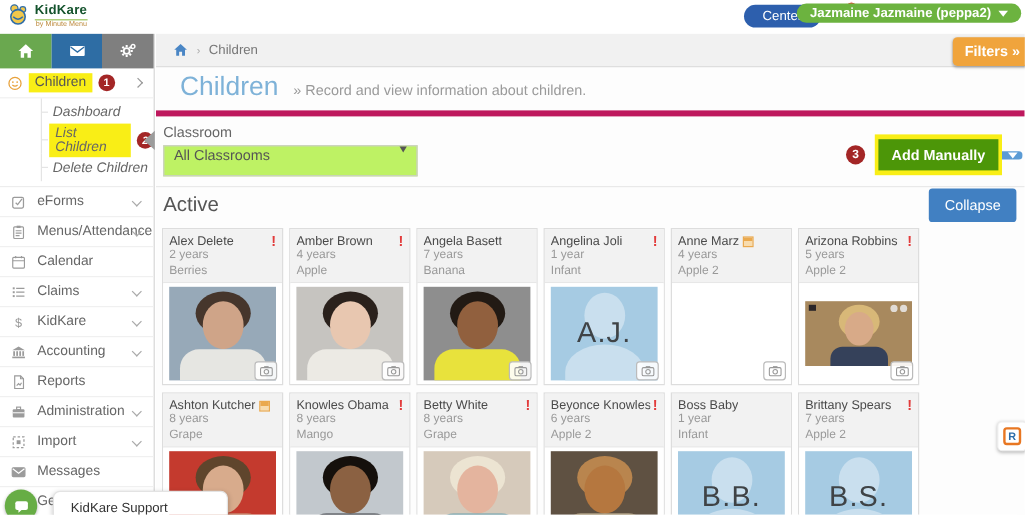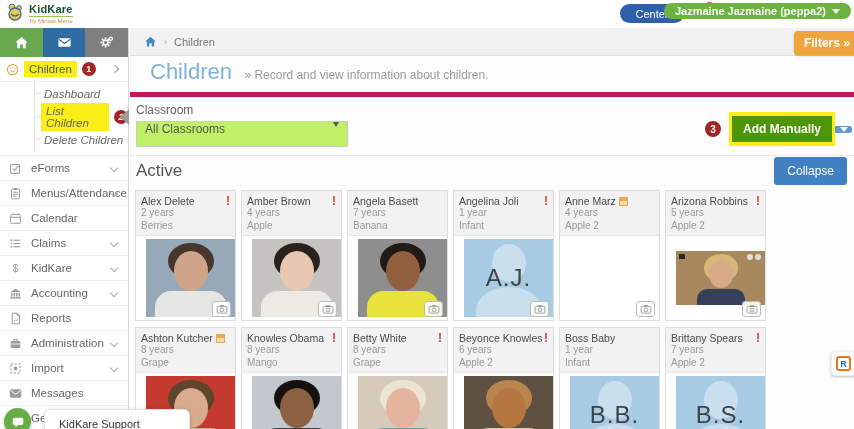--- a/index.html
+++ b/index.html
@@ -93,21 +93,21 @@
 
   .cards{display:flex;gap:5px;margin:6px 0 0 5px;}
   .card{width:101px;flex:0 0 auto;border:1px solid #ddd;background:#fff;cursor:pointer;}
   .card-head{background:#f2f2f2;padding:4px 5px 3px 5px;min-height:44px;border-bottom:1px solid #e7e7e7;}
   .card-name-row{display:flex;align-items:center;}
   .card-name{font-size:10.5px;color:#4a4a4a;white-space:nowrap;overflow:hidden;}
   .alert-icon{margin-left:auto;color:#e23b3b;font-weight:bold;font-size:12px;line-height:10px;padding-left:2px;}
   .pending-icon{width:9px;height:9px;margin-left:3px;flex:0 0 auto;border:1px solid #eaa94e;
       background:linear-gradient(180deg,#eaa94e 0 3px,#f8dcae 3px);}
   .card-age,.card-class{font-size:10px;color:#999;line-height:12.5px;white-space:nowrap;overflow:hidden;}
-  .card-photo{height:84px;position:relative;display:flex;align-items:center;justify-content:flex-end;background:#fff;}
+  .card-photo{height:84px;position:relative;display:flex;align-items:center;justify-content:center;background:#fff;}
   .camera-btn{position:absolute;right:4px;bottom:3px;width:19px;height:16px;background:rgba(255,255,255,.9);
       border:1px solid #bbb;border-radius:3px;display:flex;align-items:center;justify-content:center;color:#999;cursor:pointer;}
   .camera-btn .icn{width:12px;height:12px;}
 
   .portrait{width:89px;height:78px;position:relative;overflow:hidden;background:var(--bg);}
   .portrait .hair{position:absolute;left:50%;top:4px;width:46px;height:36px;margin-left:-23px;border-radius:50%;background:var(--hair);}
   .portrait .face{position:absolute;left:50%;top:12px;width:34px;height:40px;margin-left:-17px;border-radius:50%;background:var(--skin);}
   .portrait .torso{position:absolute;left:50%;bottom:0;width:72px;height:26px;margin-left:-36px;border-radius:16px 16px 0 0;background:var(--shirt);}
 
   .landscape{width:89px;height:54px;position:relative;overflow:hidden;background:var(--bg);}

